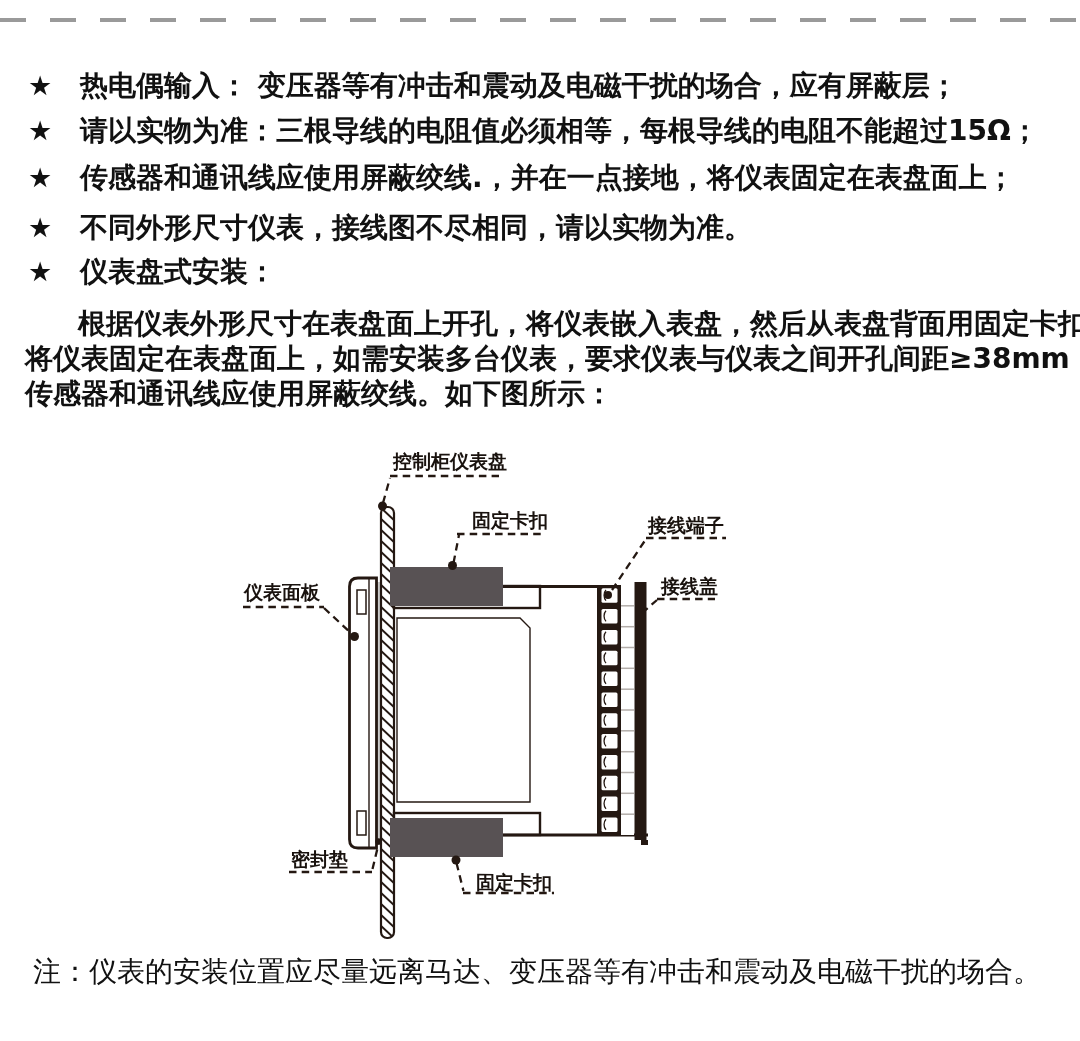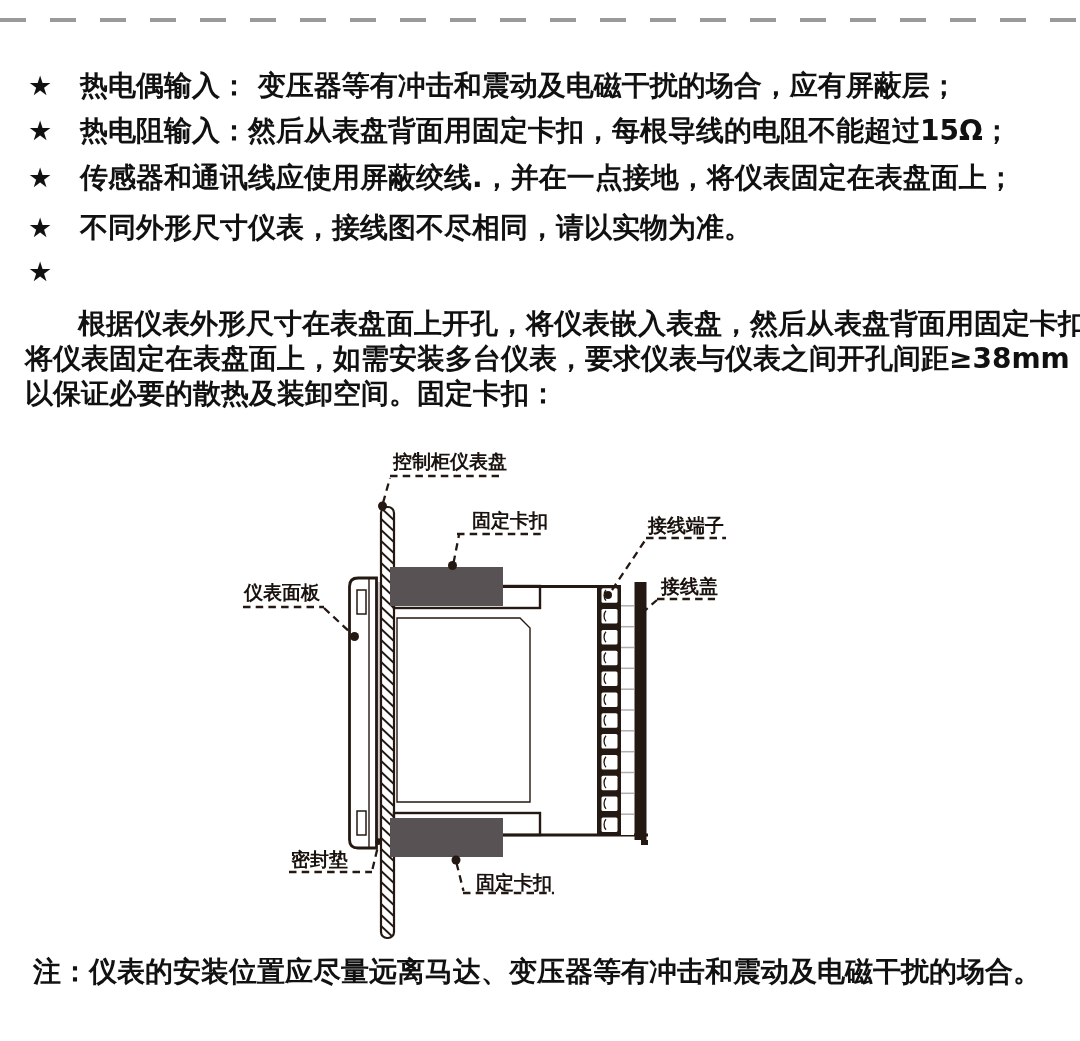--- a/index.html
+++ b/index.html
@@ -36,21 +36,21 @@
     font-size:28px;
     font-weight:700;
     line-height:30px;
     white-space:nowrap;
   }
   .pline.indent{left:78px;}
   .note{
     position:absolute;
     left:33px;top:953px;
     font-size:28px;
-    font-weight:700;
+    font-weight:400;
     white-space:nowrap;
   }
   svg.diagram{position:absolute;top:430px;left:0;width:1080px;height:520px;}
   svg.diagram text{
     font-family:"DejaVu Sans",sans-serif;
     font-size:19px;
     font-weight:700;
     fill:#19120e;
   }
   .ln{stroke:var(--line);}
@@ -62,37 +62,38 @@
 <div class="page">
 
   <div class="top-dash"></div>
 
   <div class="bullet" style="top:71px">
     <span class="star">★</span>
     <span>热电偶输入： 变压器等有冲击和震动及电磁干扰的场合，应有屏蔽层；</span>
   </div>
   <div class="bullet" style="top:116px">
     <span class="star">★</span>
-    <span>热电阻输入：然后从表盘背面用固定卡扣，每根导线的电阻不能超过15Ω；</span>
+    <span>请以实物为准：三根导线的电阻值必须相等，每根导线的电阻不能超过15Ω；</span>
   </div>
   <div class="bullet" style="top:163px">
     <span class="star">★</span>
     <span>传感器和通讯线应使用屏蔽绞线.，并在一点接地，将仪表固定在表盘面上；</span>
   </div>
   <div class="bullet" style="top:213px">
     <span class="star">★</span>
     <span>不同外形尺寸仪表，接线图不尽相同，请以实物为准。</span>
   </div>
   <div class="bullet" style="top:257px">
     <span class="star">★</span>
+    <span>仪表盘式安装：</span>
   </div>
 
   <div class="pline indent" style="top:309px">根据仪表外形尺寸在表盘面上开孔，将仪表嵌入表盘，然后从表盘背面用固定卡扣</div>
   <div class="pline" style="top:344px">将仪表固定在表盘面上，如需安装多台仪表，要求仪表与仪表之间开孔间距≥38mm，</div>
-  <div class="pline" style="top:379px">以保证必要的散热及装卸空间。固定卡扣：</div>
+  <div class="pline" style="top:379px">传感器和通讯线应使用屏蔽绞线。如下图所示：</div>
 
   <svg class="diagram" viewBox="0 430 1080 520">
     <defs>
       <clipPath id="hatchClip">
           <rect x="381.6" y="507.6" width="11.8" height="429.8" rx="5.5"></rect>
         </clipPath>
     </defs>
 
     <rect x="371" y="582" width="10" height="263" style="fill:var(--seal)"></rect>
 

